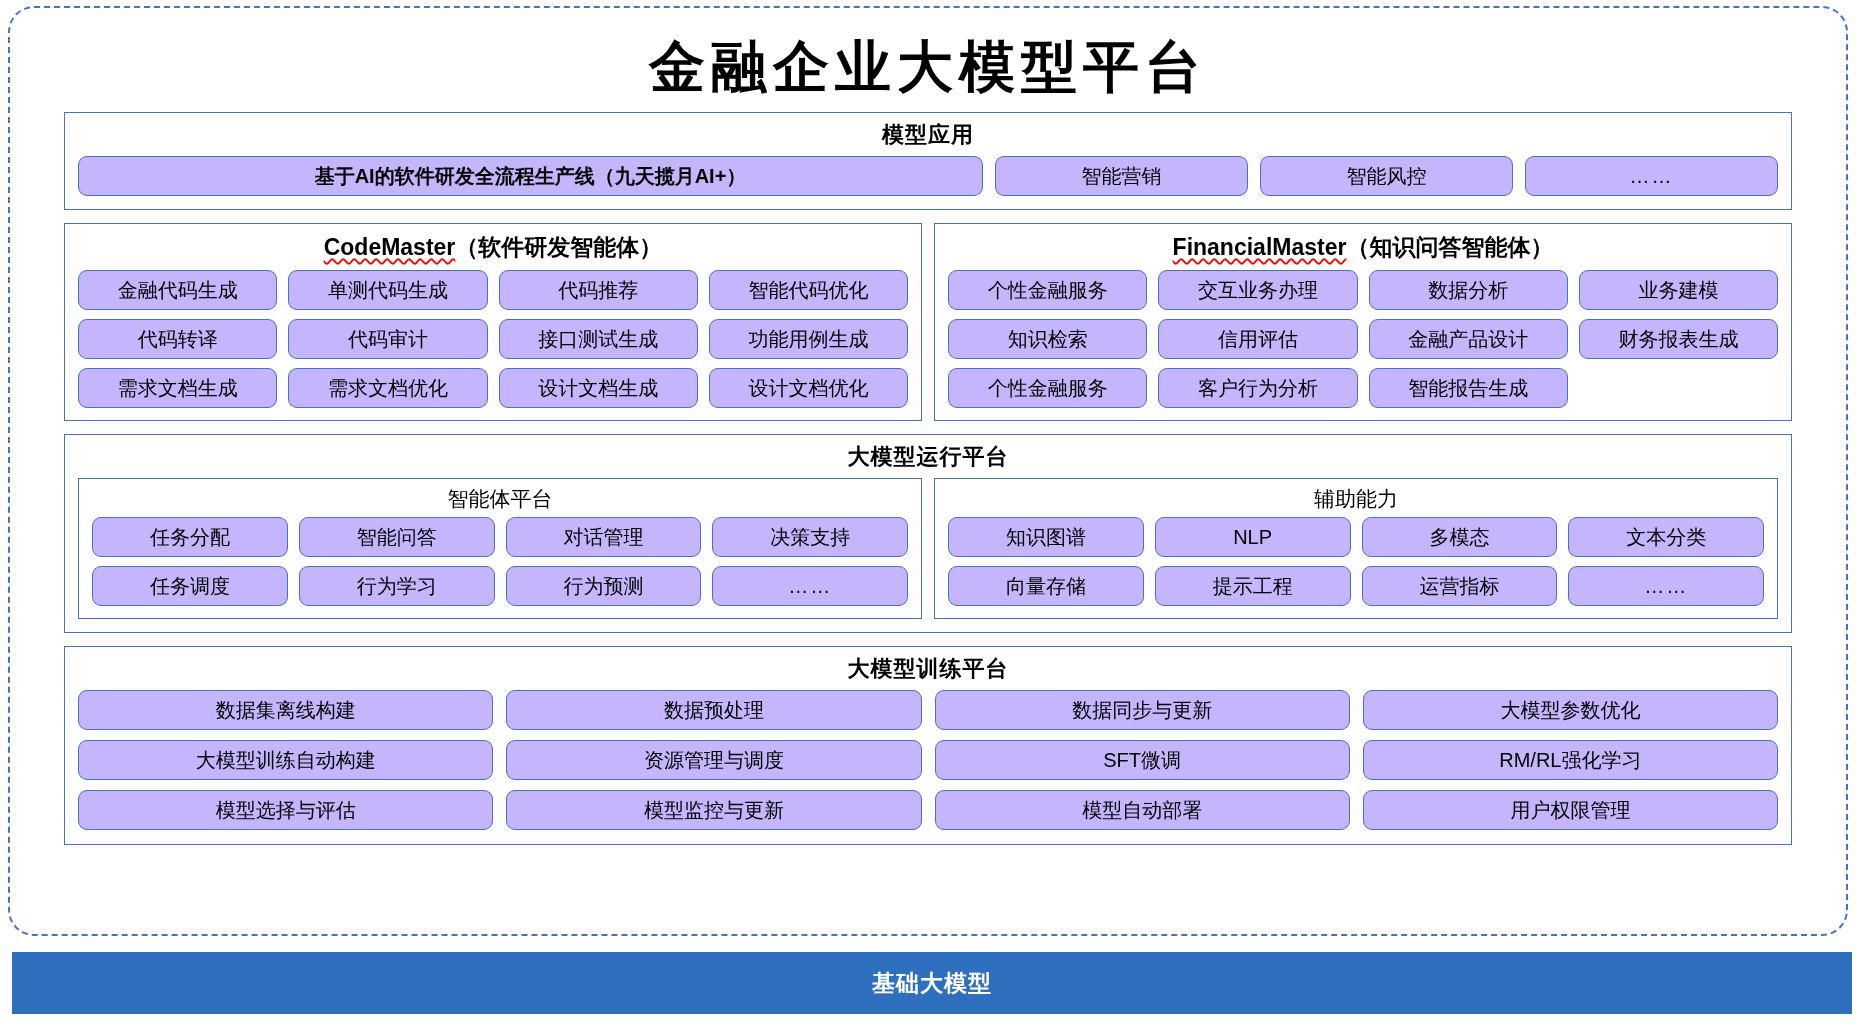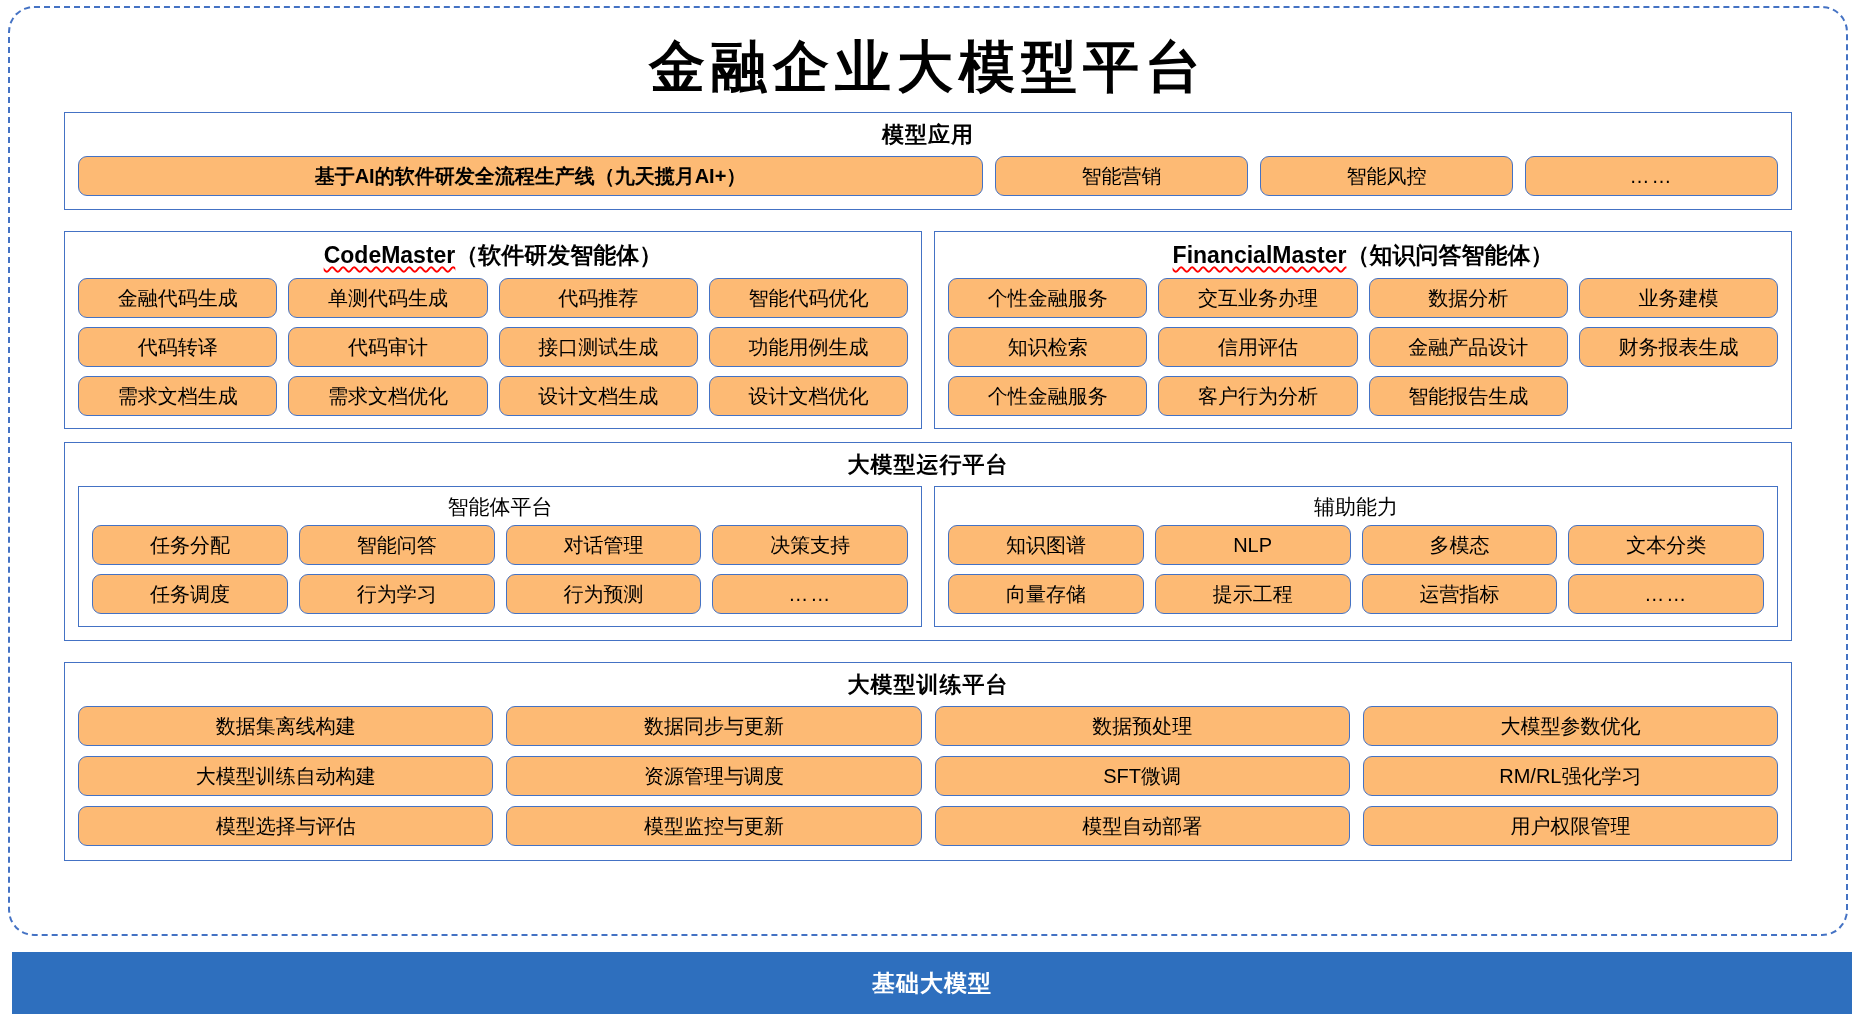--- a/index.html
+++ b/index.html
@@ -41,21 +41,21 @@
     color: #000000;
     line-height: 1;
     padding-top: 30px;
     padding-bottom: 18px;
   }
 
   
   .section {
     border: 1.6px solid #4472C4;
     background: #ffffff;
-    margin-bottom: 21px;
+    margin-bottom: 13px;
   }
 
   .section-title {
     text-align: center;
     font-size: 22px;
     font-weight: 700;
     color: #000000;
     padding: 7px 0 6px 0;
     letter-spacing: 1px;
   }
@@ -65,21 +65,21 @@
     font-size: 21px;
     font-weight: 400;
     color: #000000;
     padding: 6px 0 4px 0;
   }
 
   
   .pill {
     border: 1.4px solid #4472C4;
     border-radius: 9px;
-    background: #fdba74;
+    background: #c4b5fd;
     height: 40px;
     display: flex;
     align-items: center;
     justify-content: center;
     font-size: 20px;
     color: #000000;
     white-space: nowrap;
     padding: 0 6px;
   }
 
@@ -258,22 +258,22 @@
           </div>
         </div>
 
       </div>
     </div>
 
     <div class="section">
       <div class="section-title">大模型训练平台</div>
       <div class="train-grid">
         <div class="pill">数据集离线构建</div>
+        <div class="pill">数据预处理</div>
         <div class="pill">数据同步与更新</div>
-        <div class="pill">数据预处理</div>
         <div class="pill">大模型参数优化</div>
         <div class="pill">大模型训练自动构建</div>
         <div class="pill">资源管理与调度</div>
         <div class="pill">SFT微调</div>
         <div class="pill">RM/RL强化学习</div>
         <div class="pill">模型选择与评估</div>
         <div class="pill">模型监控与更新</div>
         <div class="pill">模型自动部署</div>
         <div class="pill">用户权限管理</div>
       </div>

